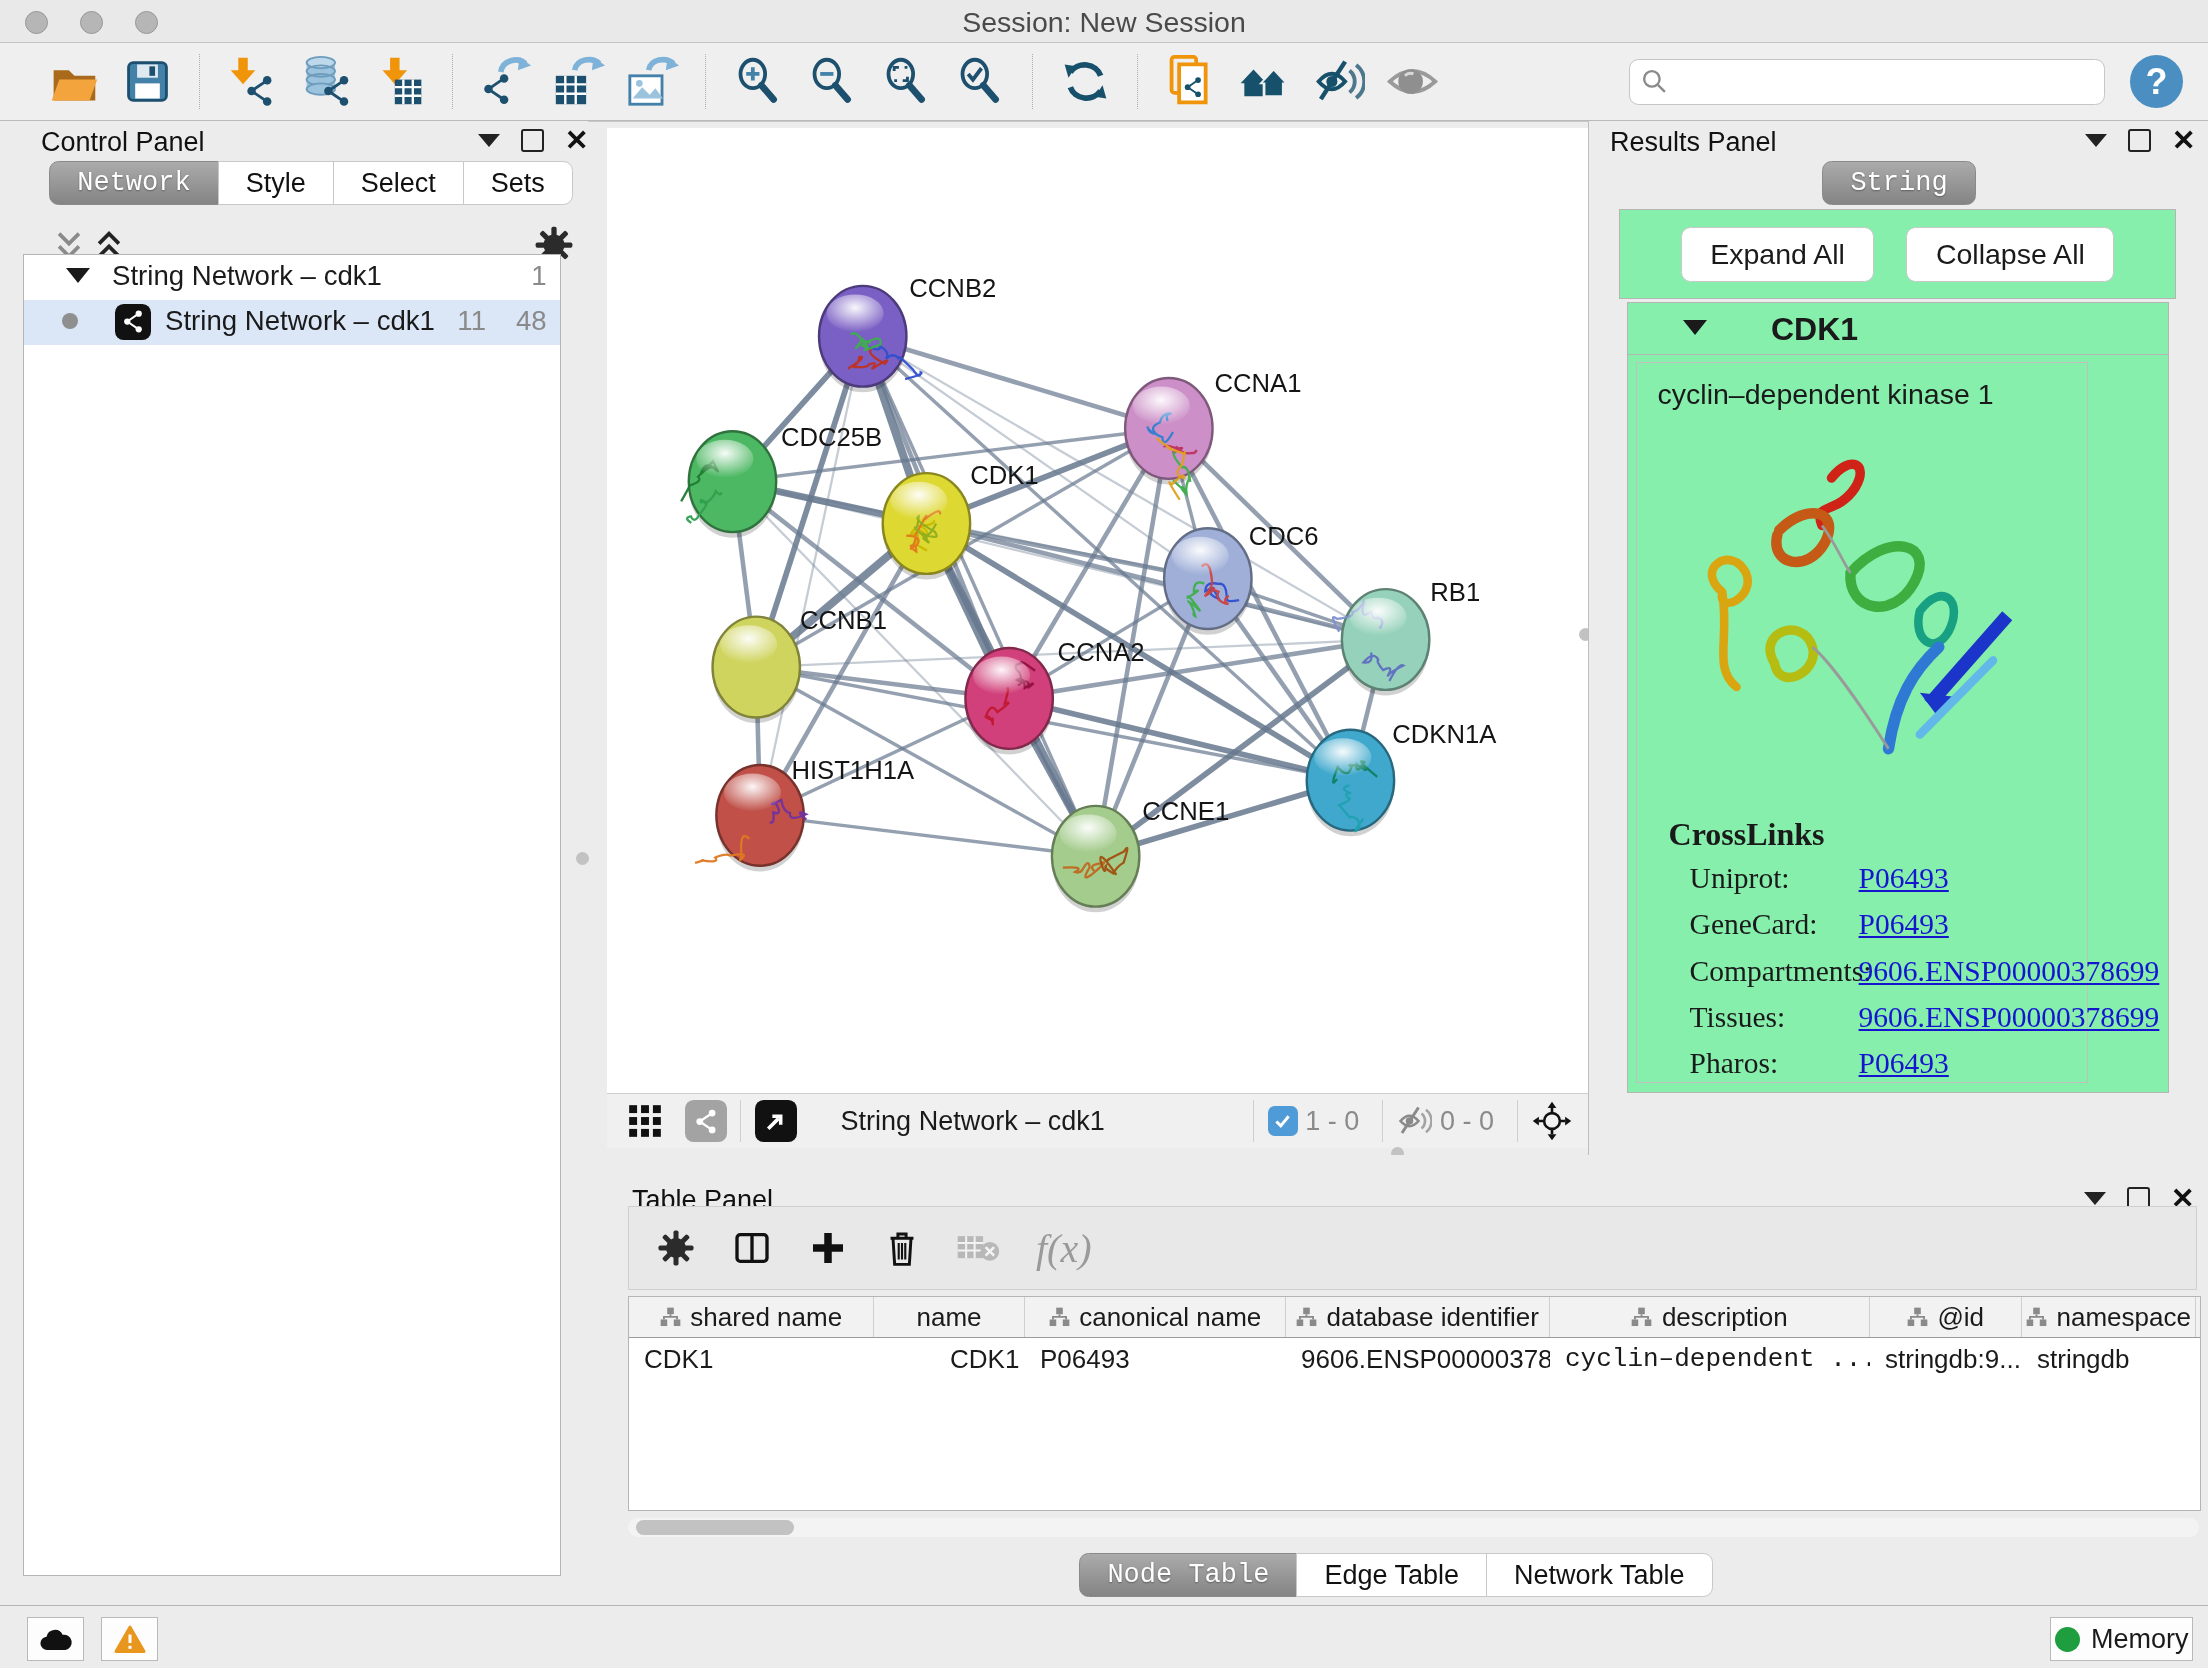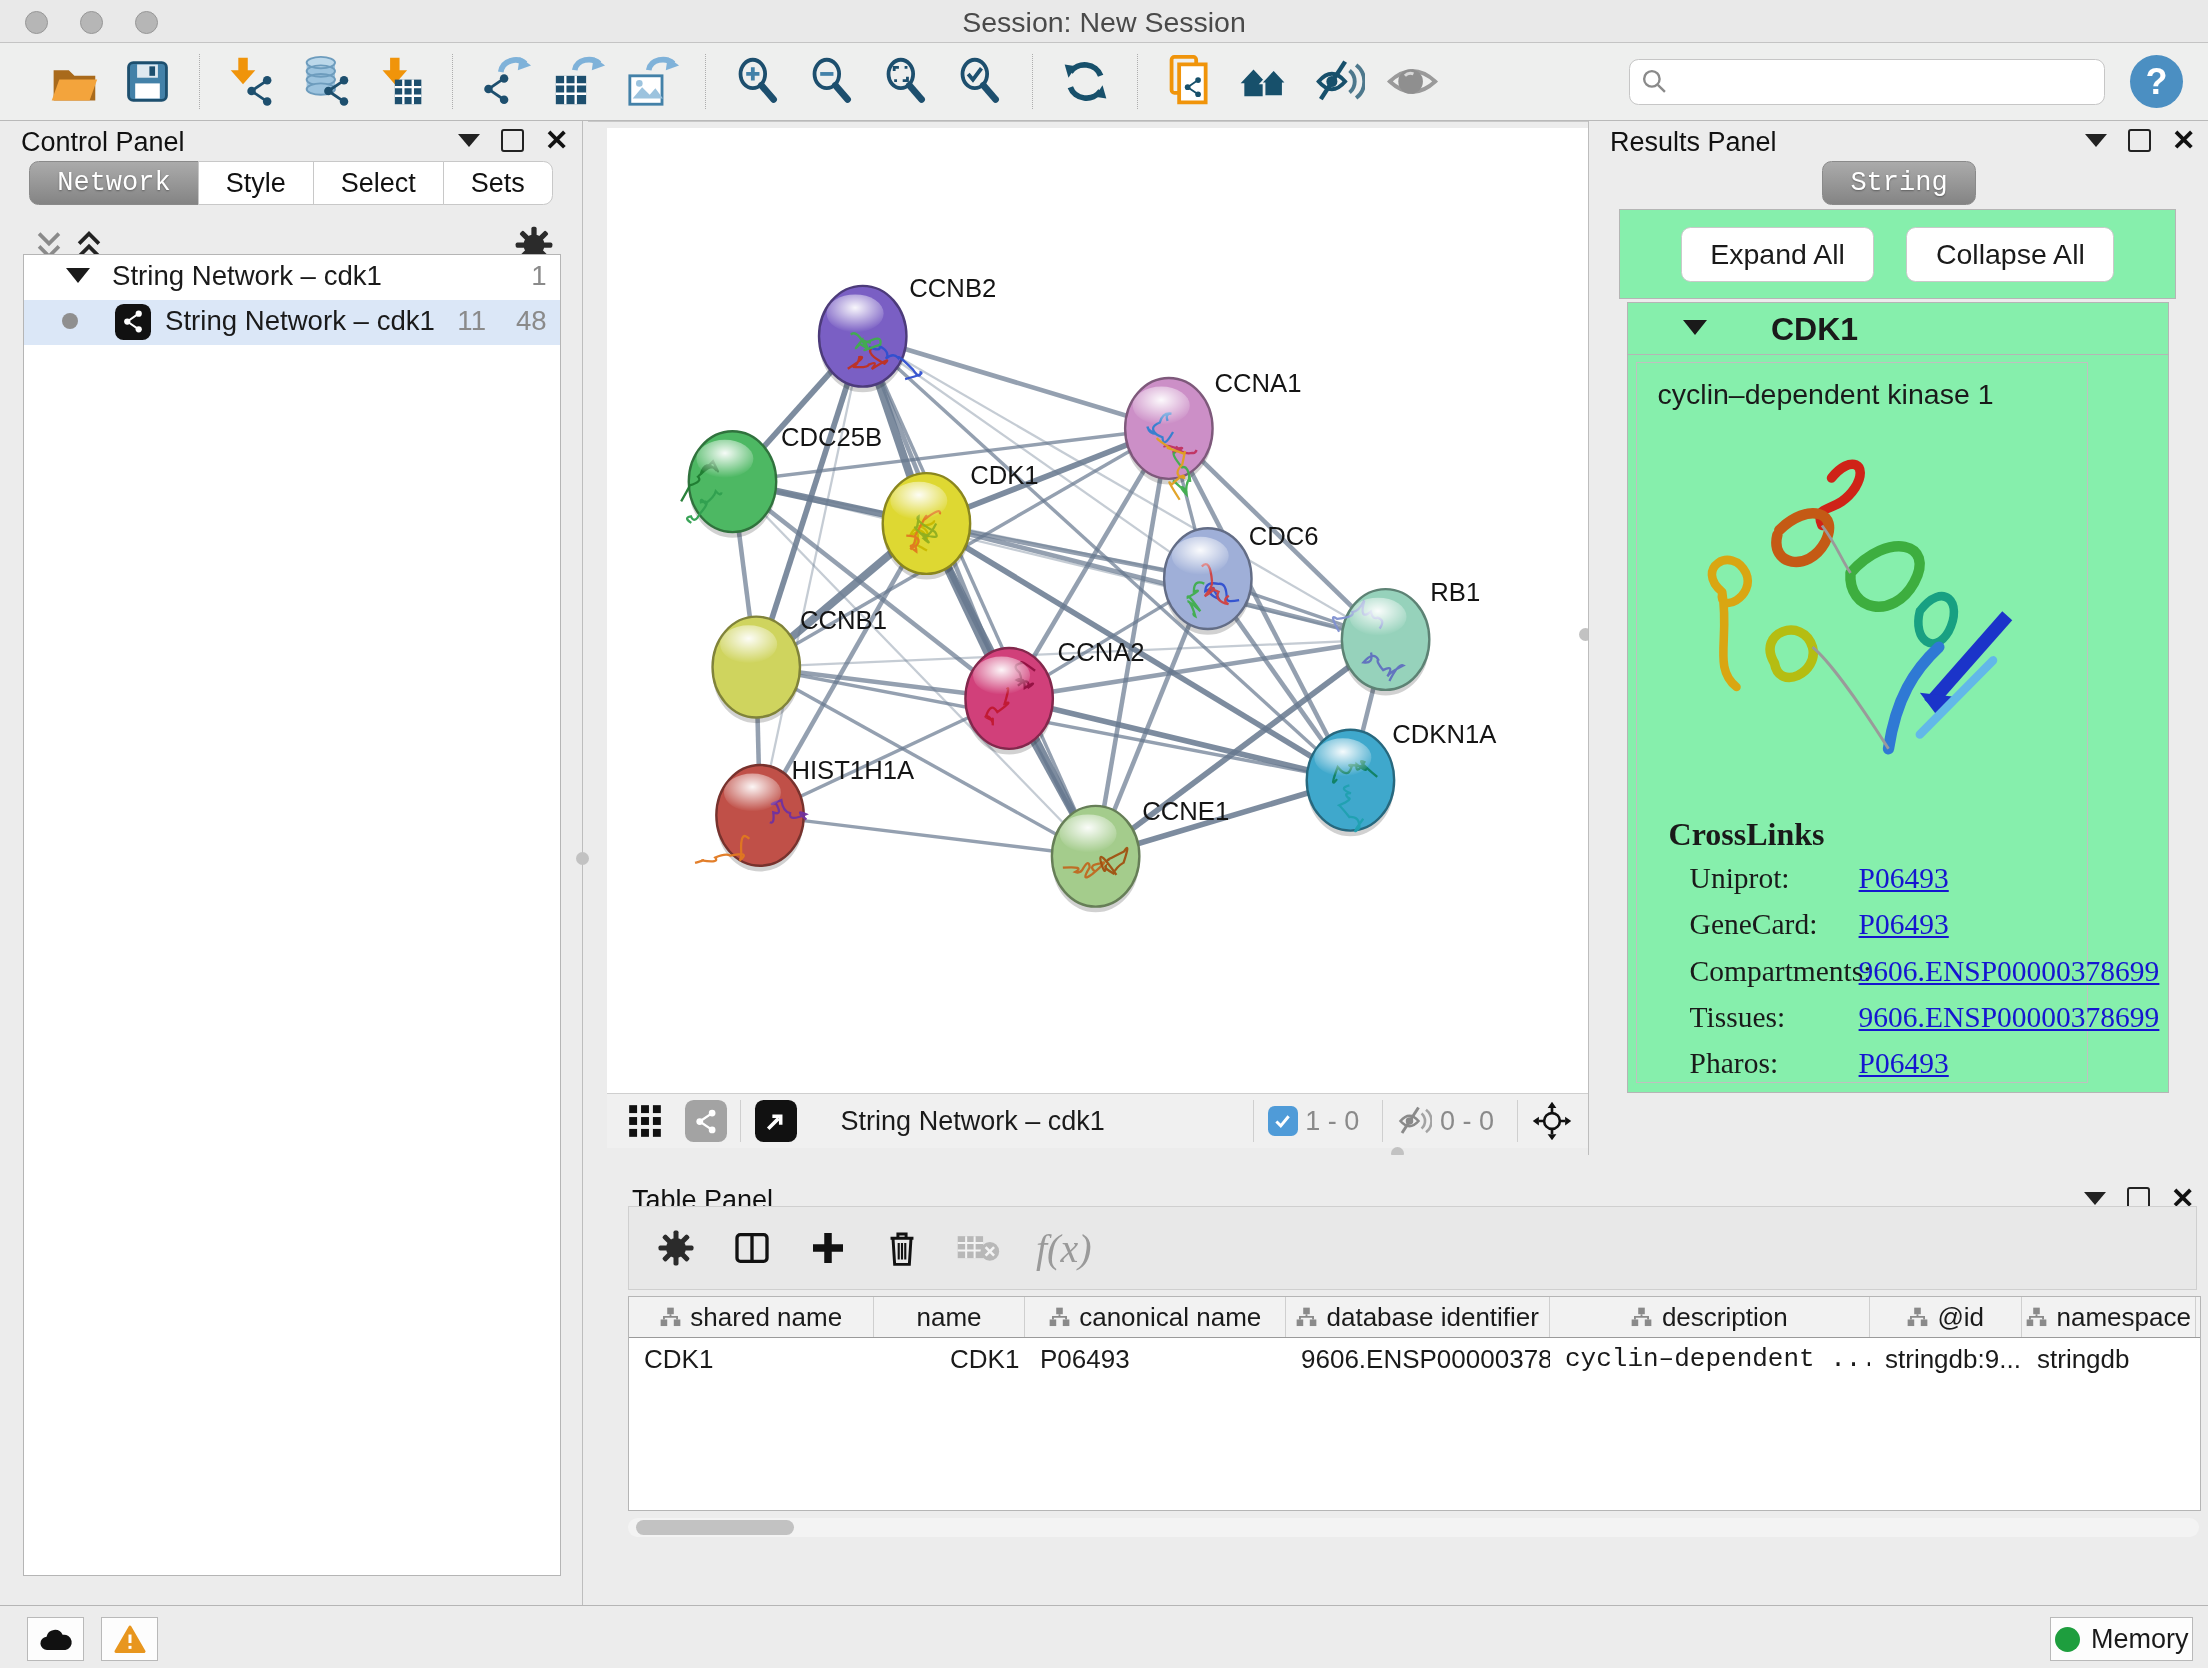--- a/index.html
+++ b/index.html
@@ -16,21 +16,21 @@
            border-bottom:1px solid #b9b9b9;display:flex;align-items:center;padding:0 0 0 36px;box-sizing:border-box;}
   .tbtn{width:55px;height:55px;margin:0 9.5px;display:flex;align-items:center;justify-content:center;flex:0 0 auto;}
   .tsep{height:55px;border-left:1.9px dotted #adadad;margin:0 15px;flex:0 0 auto;}
   #searchwrap{margin-left:auto;width:476px;height:46px;background:#fff;border:1.9px solid #c6c6c6;
               border-radius:9.5px;display:flex;align-items:center;padding:0 9.5px;box-sizing:border-box;}
   #searchwrap input{border:none;outline:none;flex:1;font-size:25px;height:38px;background:transparent;}
   #helpbtn{width:53px;height:53px;border-radius:50%;background:#4b8fc2;color:#fff;font-size:36px;font-weight:bold;
            display:flex;align-items:center;justify-content:center;margin:0 25px;flex:0 0 auto;}
   
   .dock{position:absolute;background:#ececec;}
-  #cpanel{left:0;top:121px;width:582px;height:1485px;border-right:1.9px solid #bdbdbd;}
+  #cpanel{left:0;top:121px;width:582px;height:1485px;border-right:1.9px solid #bdbdbd;padding-left:20px;}
   #netdock{left:588px;top:121px;width:1004px;height:1034px;background:#ececec;border-top:1px solid #c8c8c8;}
   #rpanel{left:1588px;top:121px;width:620px;height:1034px;border-left:1.9px solid #bdbdbd;border-bottom:1.9px solid #bdbdbd;}
   #tpanel{left:584px;top:1155px;width:1624px;height:451px;}
   
   .phead{position:relative;height:38px;}
   .ptitle{position:absolute;left:21px;top:5.7px;font-size:27px;color:#111;}
   .pctrls{position:absolute;right:13.3px;top:7.6px;display:flex;gap:21px;align-items:center;}
   .tri{width:0;height:0;border-left:11.4px solid transparent;border-right:11.4px solid transparent;border-top:13.3px solid #222;}
   .sq{width:19px;height:19px;border:2.9px solid #222;border-radius:2.9px;}
   .xx{font-size:28.5px;font-weight:bold;color:#111;line-height:23px;}
@@ -702,20 +702,25 @@
           <div class="dcell" style="width: 261px;">P06493</div>
           <div class="dcell" style="width: 264px;">9606.ENSP00000378699</div>
           <div class="dcell" style="width: 320px; font-family: Liberation Mono, monospace;">cyclin–dependent ...</div>
           <div class="dcell" style="width: 152px;">stringdb:9...</div>
           <div class="dcell" style="width: 174px;">stringdb</div>
         </div>
     </div>
     <div id="tp-scroll">
       <div id="tp-thumb"></div>
     </div>
+    <div id="tp-tabs" class="tabrow">
+      <div class="tab sel">Node Table</div>
+      <div class="tab">Edge Table</div>
+      <div class="tab">Network Table</div>
+    </div>
   </div>
 
   <div id="statusbar">
     <div class="sbtn" style="left:27px;width:55px">
       <svg width="34" height="25" viewBox="0 0 36 26">
         <path d="M9 24 a7 7 0 0 1 -1 -14 a9 9 0 0 1 17 -2 a7 7 0 0 1 3 16 z" fill="#111"></path>
       </svg>
     </div>
     <div class="sbtn" style="left:101px;width:55px">
       <svg width="32" height="28.5" viewBox="0 0 34 30">

